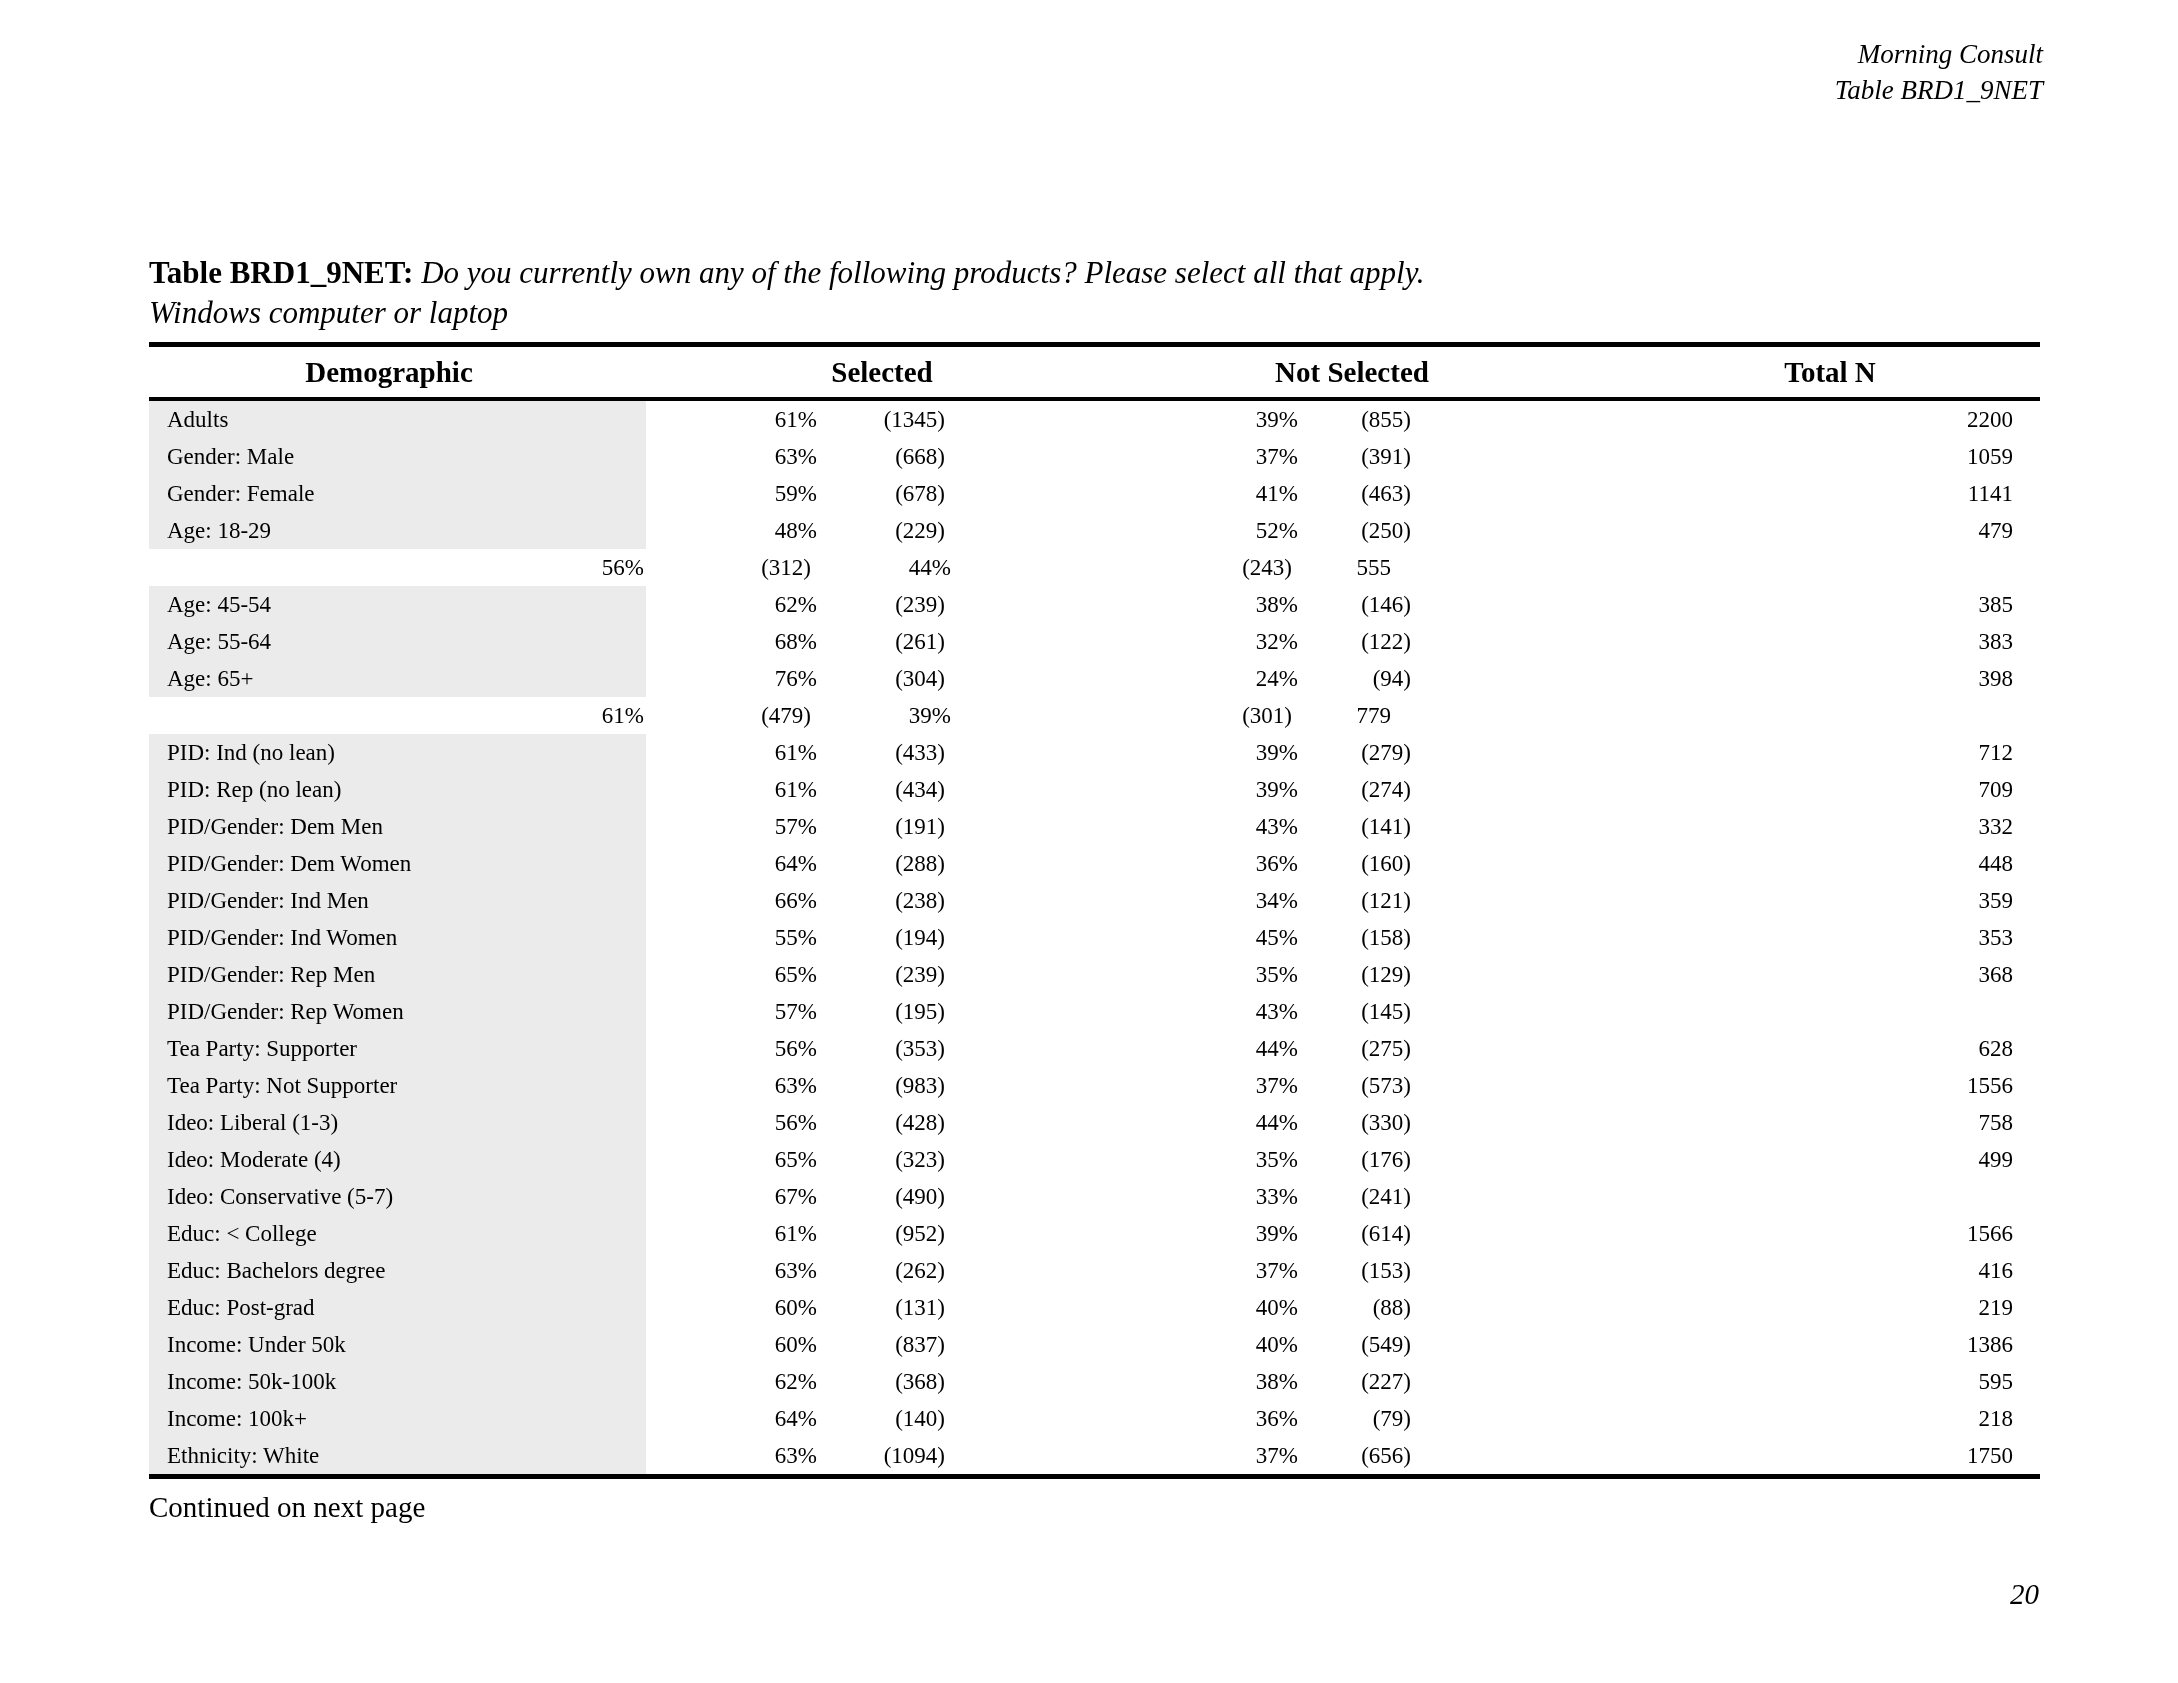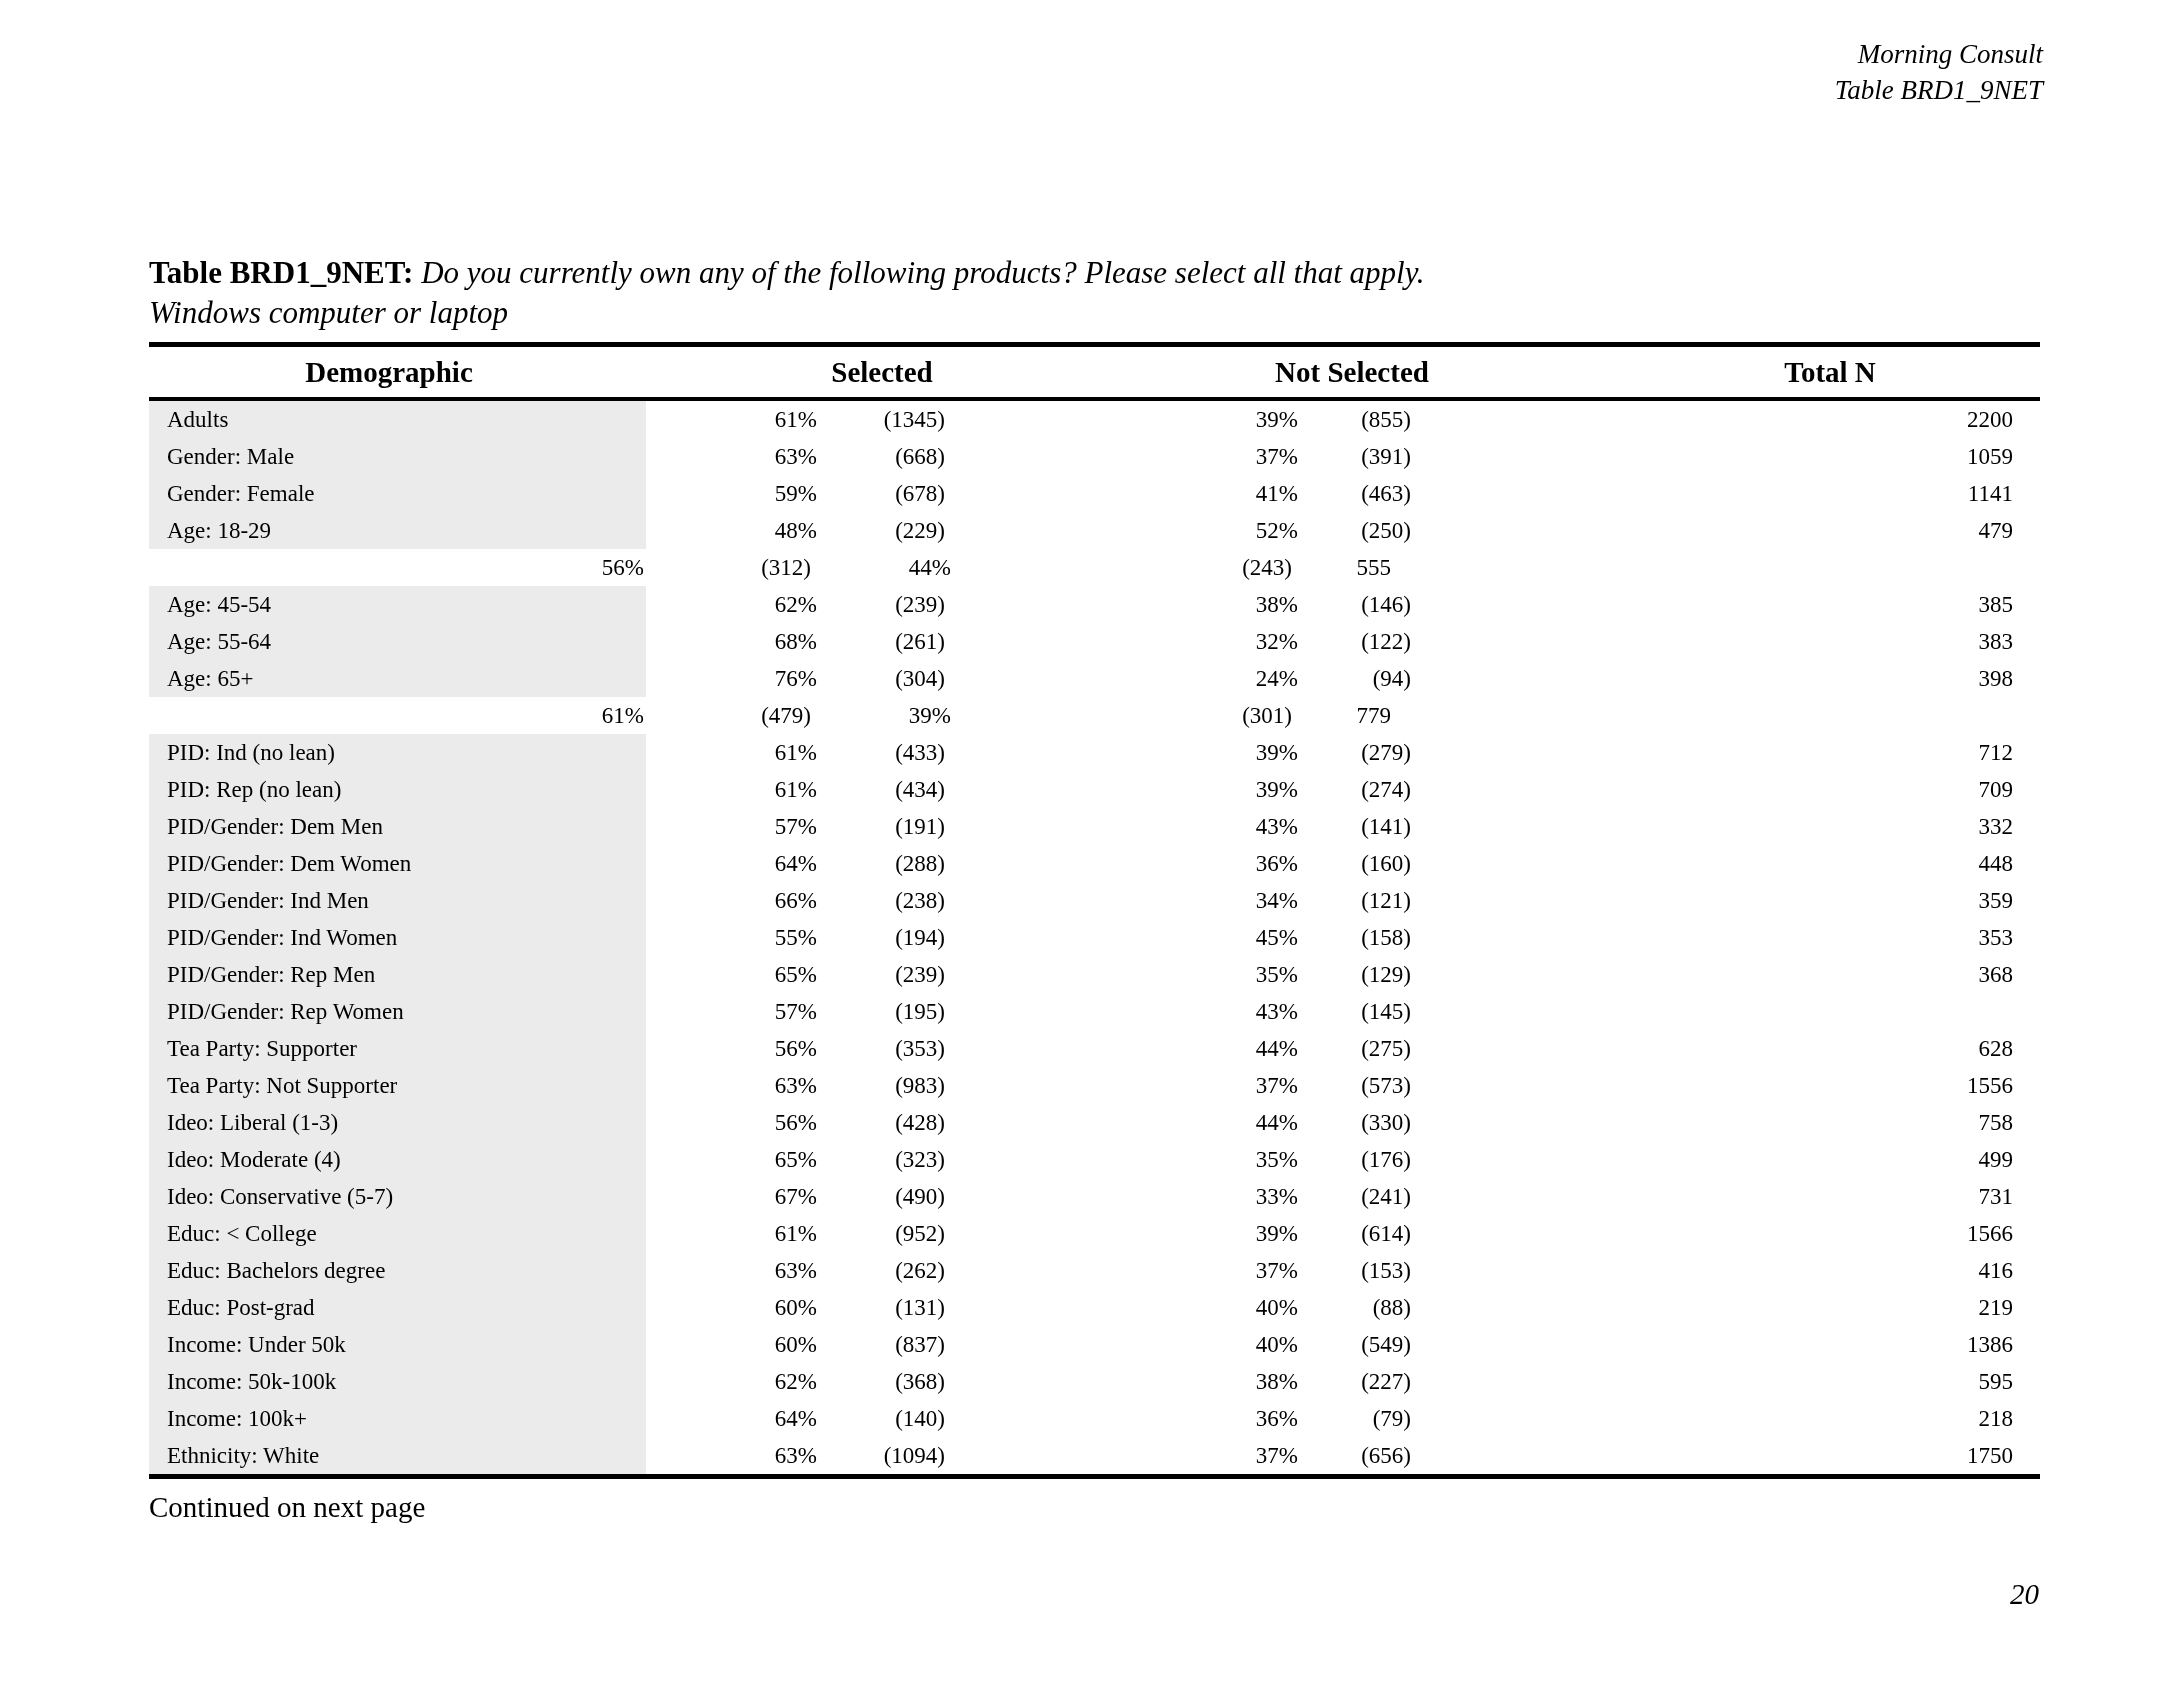--- a/index.html
+++ b/index.html
@@ -259,21 +259,20 @@
           <div class="cell c-pct">35%</div>
           <div class="cell c-n">(176)</div>
           <div class="cell c-total">499</div>
         </div>
         <div class="trow">
           <div class="cell c-demo">Ideo: Conservative (5-7)</div>
           <div class="cell c-pct">67%</div>
           <div class="cell c-n">(490)</div>
           <div class="cell c-pct">33%</div>
           <div class="cell c-n">(241)</div>
-          <div class="cell c-total">731</div>
         </div>
         <div class="trow">
           <div class="cell c-demo">Educ: &lt; College</div>
           <div class="cell c-pct">61%</div>
           <div class="cell c-n">(952)</div>
           <div class="cell c-pct">39%</div>
           <div class="cell c-n">(614)</div>
           <div class="cell c-total">1566</div>
         </div>
         <div class="trow">

